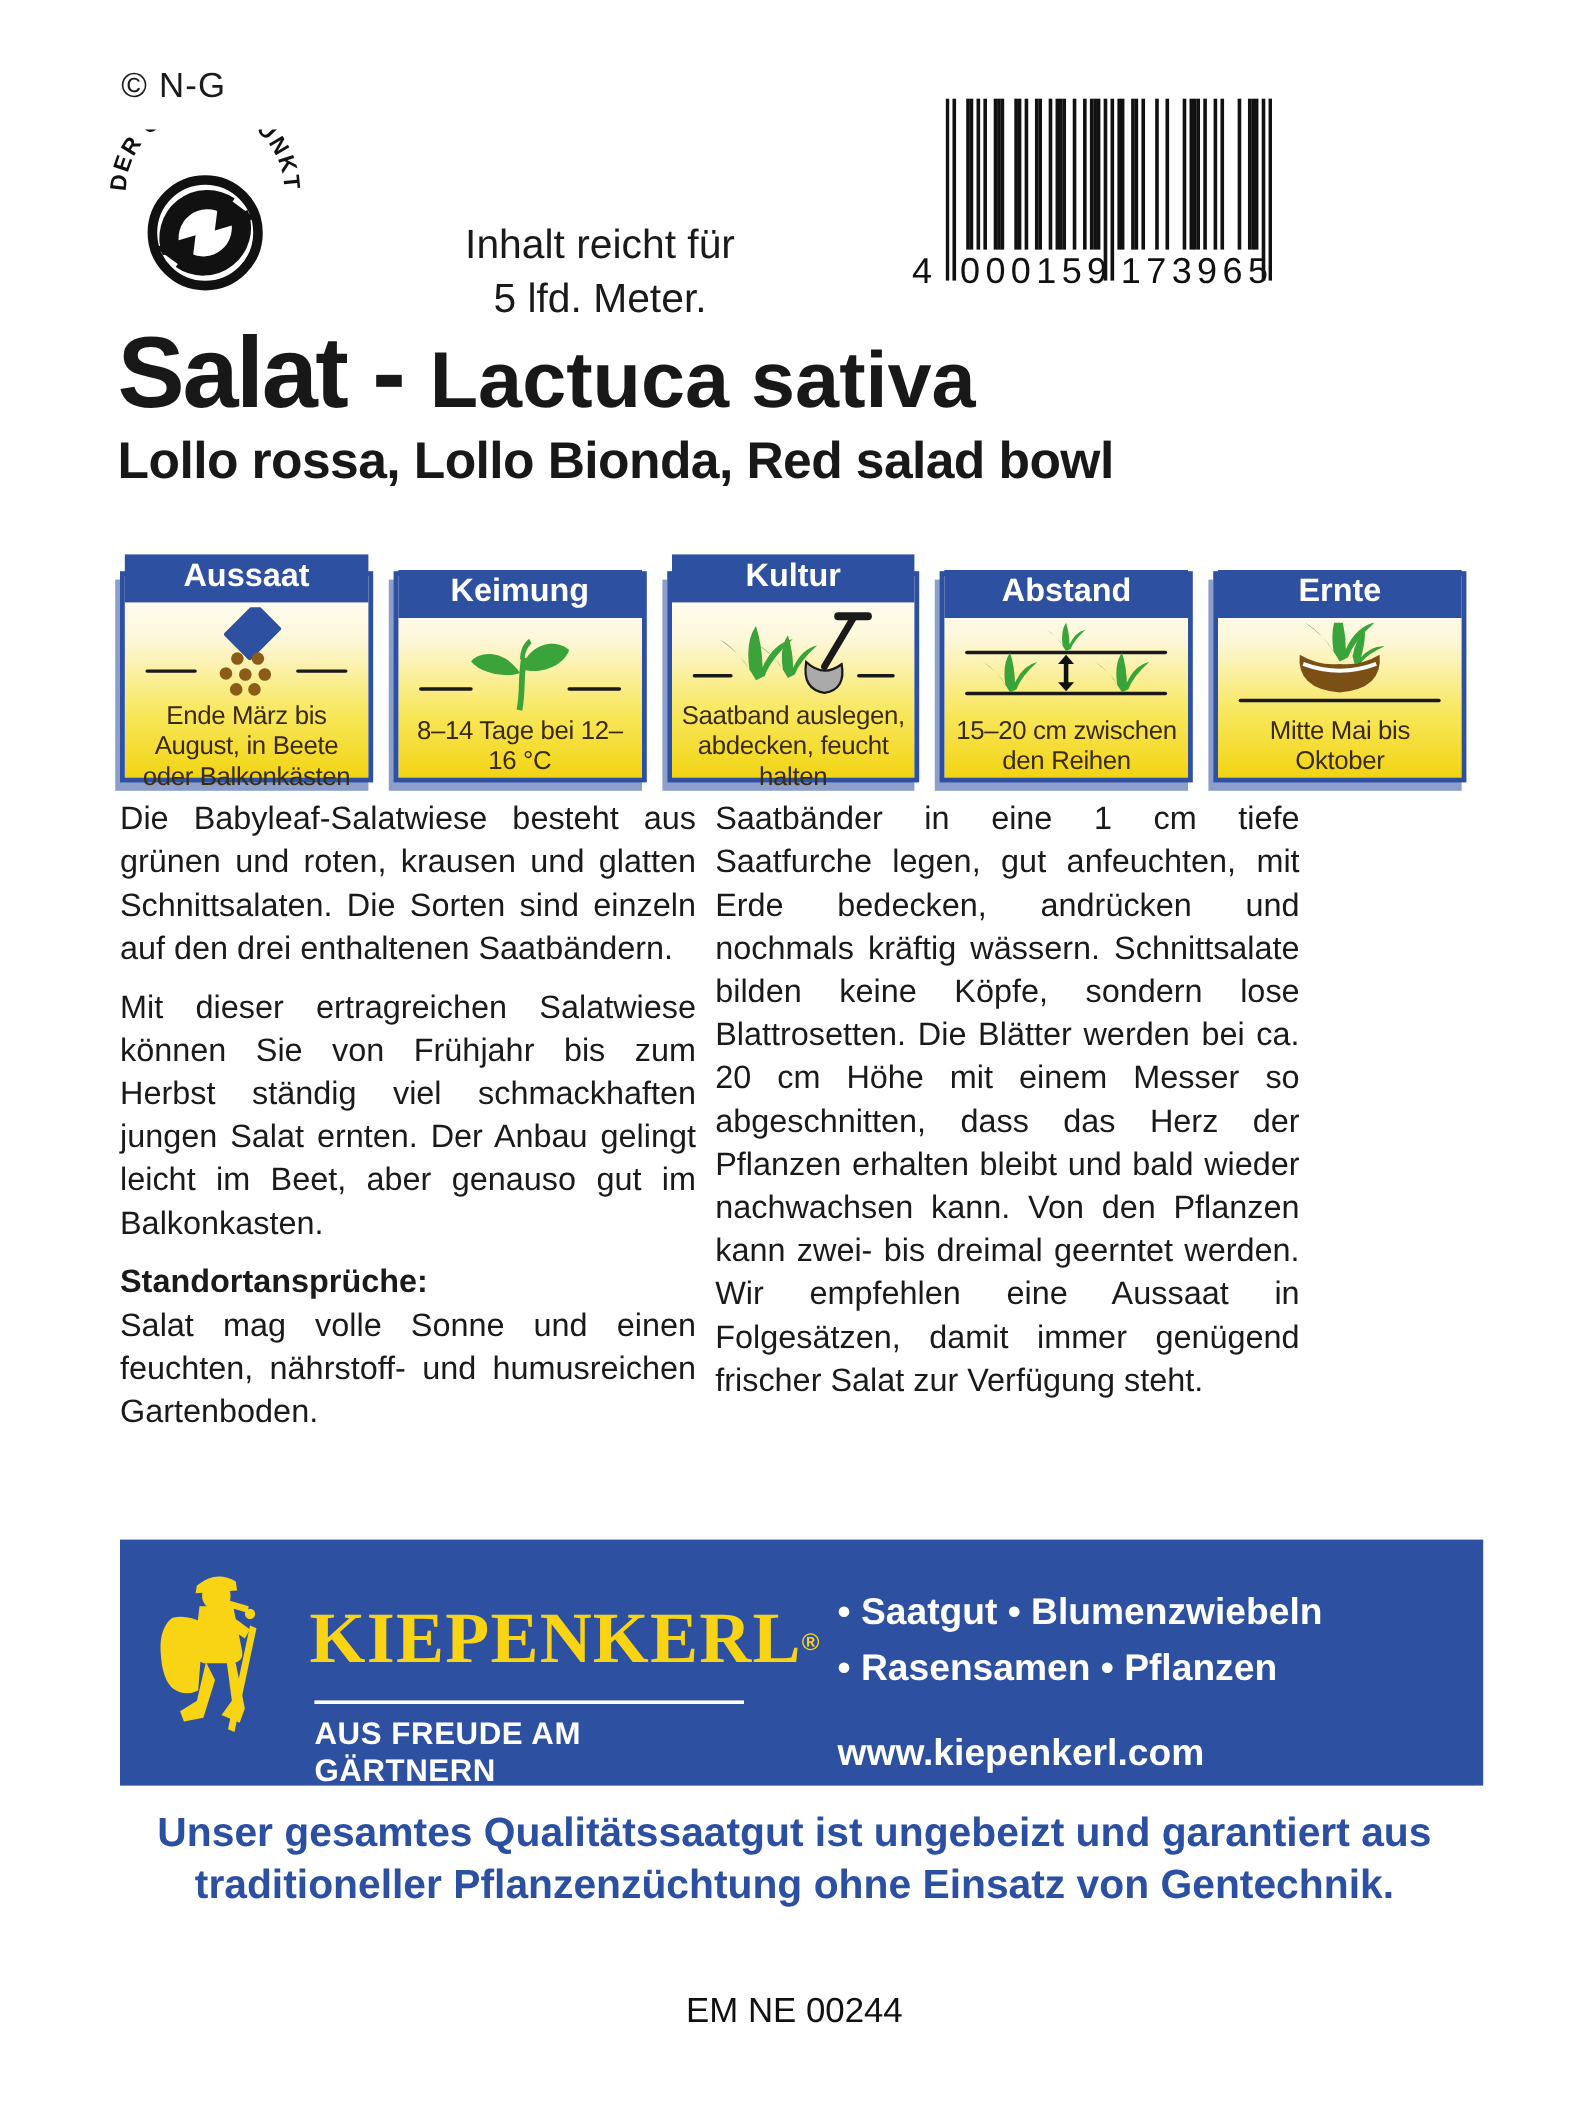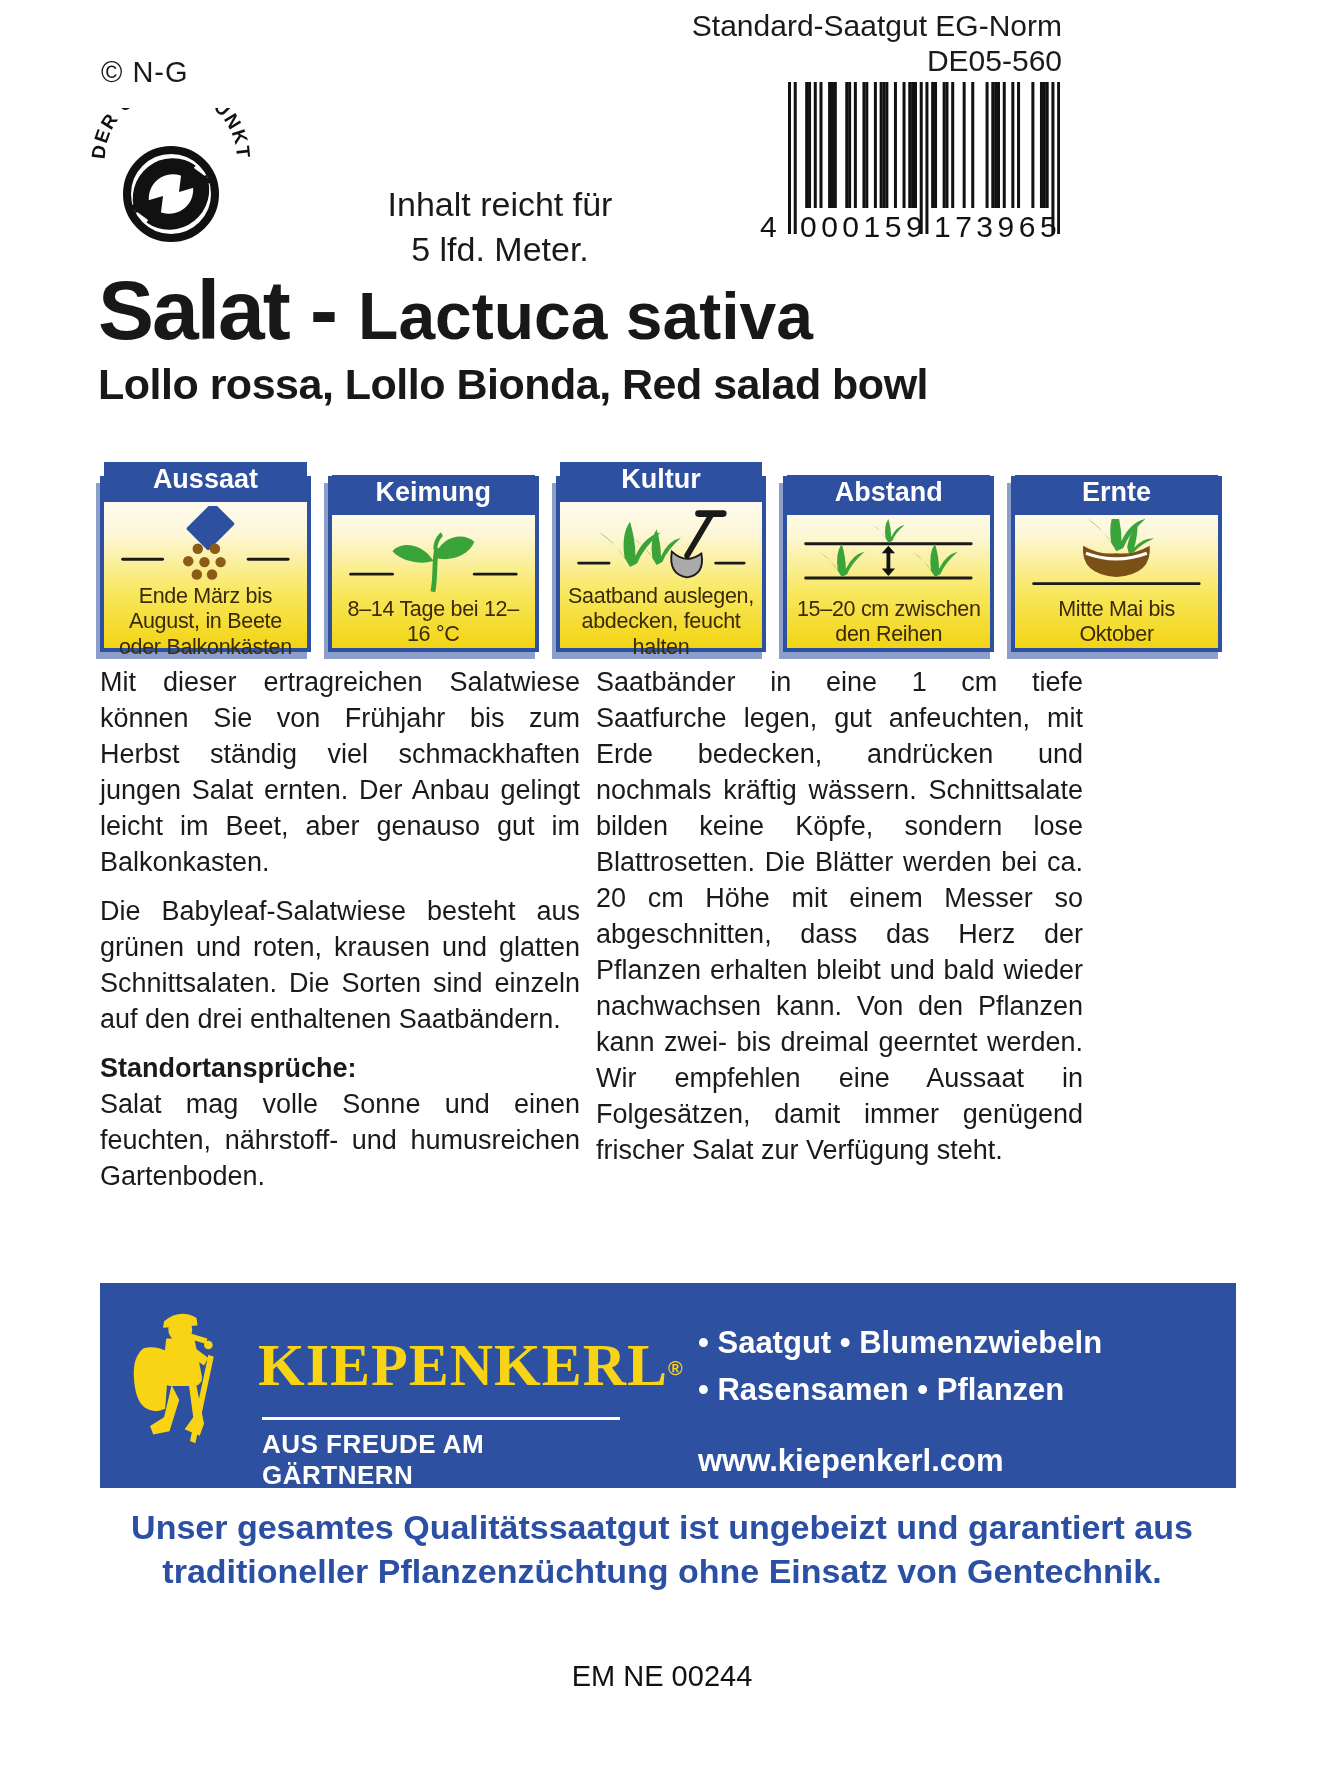--- a/index.html
+++ b/index.html
@@ -83,24 +83,20 @@
       <path d="M 28,-16 A 32 32 0 0 1 -20,22" stroke="#111" stroke-width="16" fill="none" stroke-linecap="butt"></path>
       <polygon points="-12,34 -42,12 -8,2" fill="#111"></polygon>
     </g>
   </svg>
 
   <div class="abs inhalt">
     <div>Inhalt reicht für</div>
     <div>5 lfd. Meter.</div>
   </div>
 
-  <div class="abs norm">
-    <div>Standard-Saatgut EG-Norm</div>
-    <div>DE05-560</div>
-  </div>
 
   <div class="abs barcode">
     <svg width="272" height="152" viewBox="0 0 272 152">
         <rect x="0.00" y="0" width="3.01" height="152"></rect>
         <rect x="5.73" y="0" width="3.01" height="152"></rect>
         <rect x="17.18" y="0" width="3.01" height="126"></rect>
         <rect x="20.04" y="0" width="3.01" height="126"></rect>
         <rect x="25.77" y="0" width="3.01" height="126"></rect>
         <rect x="31.49" y="0" width="3.01" height="126"></rect>
         <rect x="40.08" y="0" width="3.01" height="126"></rect>
@@ -245,22 +241,22 @@
           <path d="M 60,28 Q 57,58 95,61 Q 133,58 130,28 Q 113,38 95,36 Q 77,38 60,28 Z" style="fill:var(--bowl_brown,#7a5016)"></path>
           <path d="M 63,36 Q 95,48 127,36" stroke="#fff" stroke-width="3.5" fill="none"></path>
           <line x1="8" y1="68" x2="182" y2="68"></line>
         </svg>
         <div class="ibox-text">Mitte Mai bis Oktober</div>
       </div>
     </div>
   </div>
 
   <div class="abs col col-left">
+      <div class="bp">Die Babyleaf-Salatwiese besteht aus grünen und roten, krausen und glatten Schnittsalaten. Die Sorten sind einzeln auf den drei enthaltenen Saatbändern.</div>
       <div class="bp">Mit dieser ertragreichen Salatwiese können Sie von Frühjahr bis zum Herbst ständig viel schmackhaften jungen Salat ernten. Der Anbau gelingt leicht im Beet, aber genauso gut im Balkonkasten.</div>
-      <div class="bp">Die Babyleaf-Salatwiese besteht aus grünen und roten, krausen und glatten Schnittsalaten. Die Sorten sind einzeln auf den drei enthaltenen Saatbändern.</div>
       <div class="bh">Standortansprüche:</div>
       <div class="bp">Salat mag volle Sonne und einen feuchten, nährstoff- und humusreichen Gartenboden.</div>
     </div>
   <div class="abs col col-right">
       <div class="bp">Saatbänder in eine 1 cm tiefe Saatfurche legen, gut anfeuchten, mit Erde bedecken, andrücken und nochmals kräftig wässern. Schnittsalate bilden keine Köpfe, sondern lose Blattrosetten. Die Blätter werden bei ca. 20 cm Höhe mit einem Messer so abgeschnitten, dass das Herz der Pflanzen erhalten bleibt und bald wieder nachwachsen kann. Von den Pflanzen kann zwei- bis dreimal geerntet werden. Wir empfehlen eine Aussaat in Folgesätzen, damit immer genügend frischer Salat zur Verfügung steht.</div>
     </div>
 
   <div class="abs footer">
     <svg class="kiepenkerl-figure" viewBox="0 0 110 150">
       <g style="fill:var(--yellow,#f8d414)">

